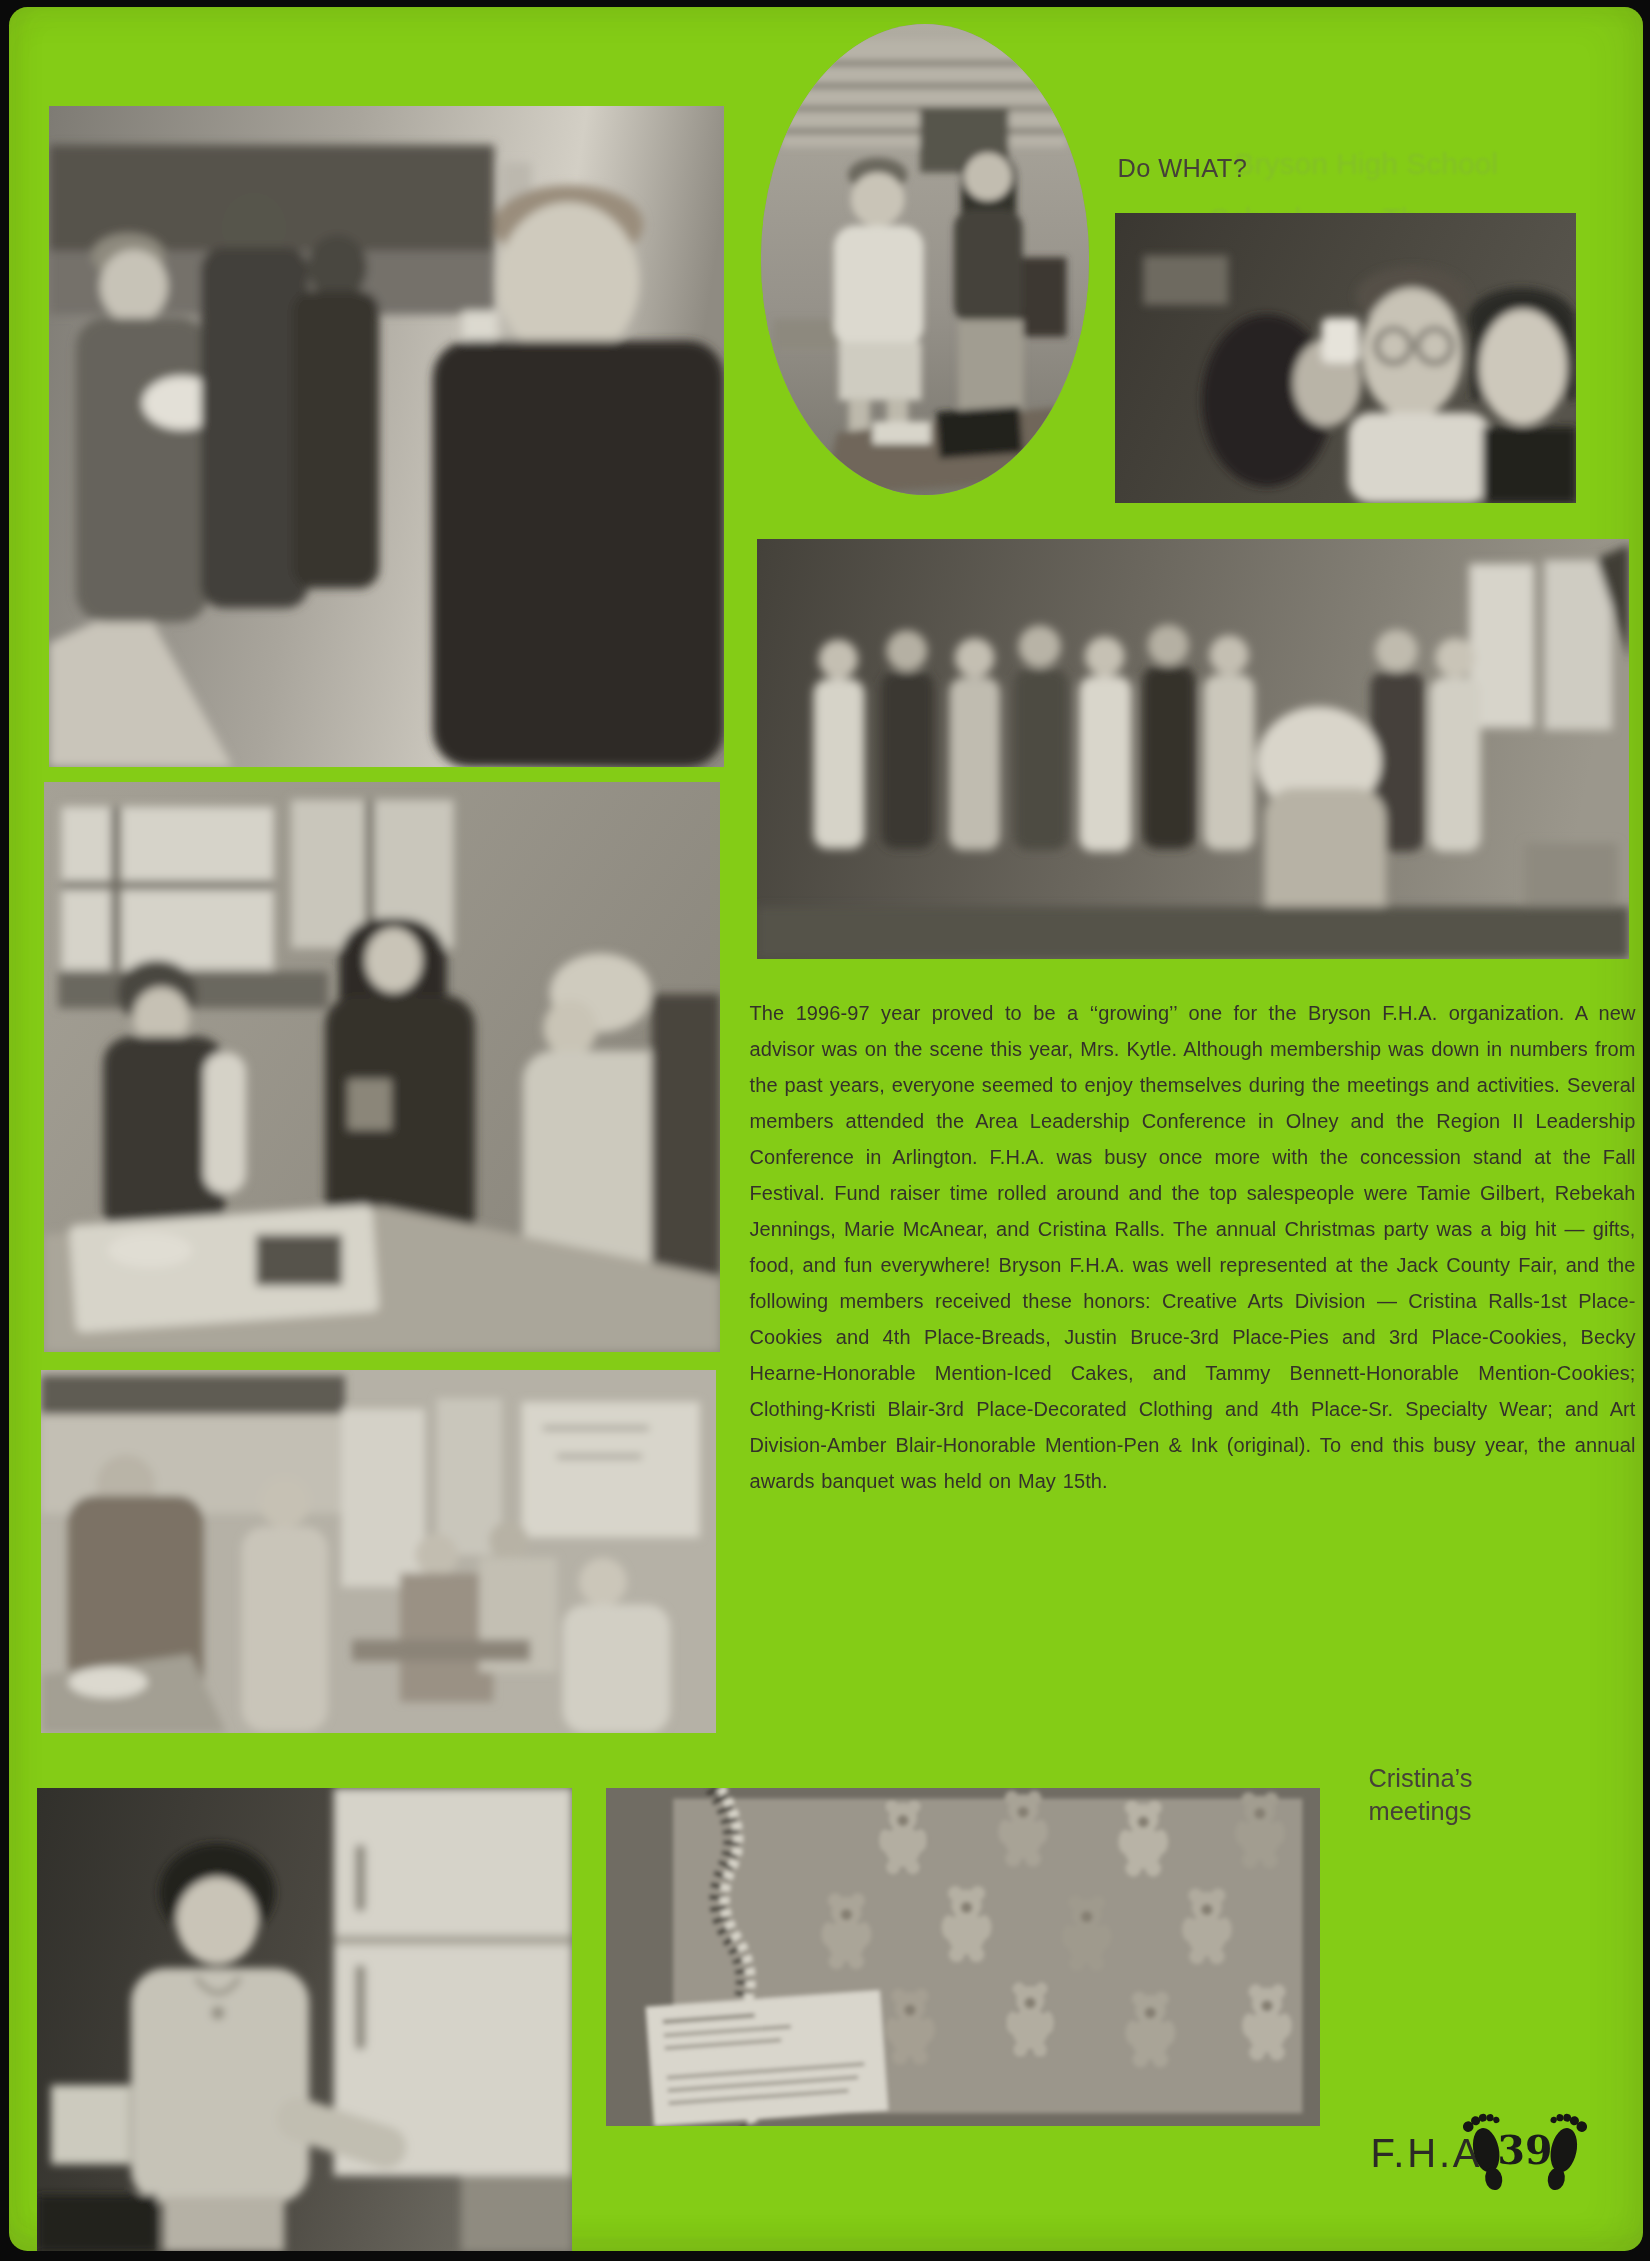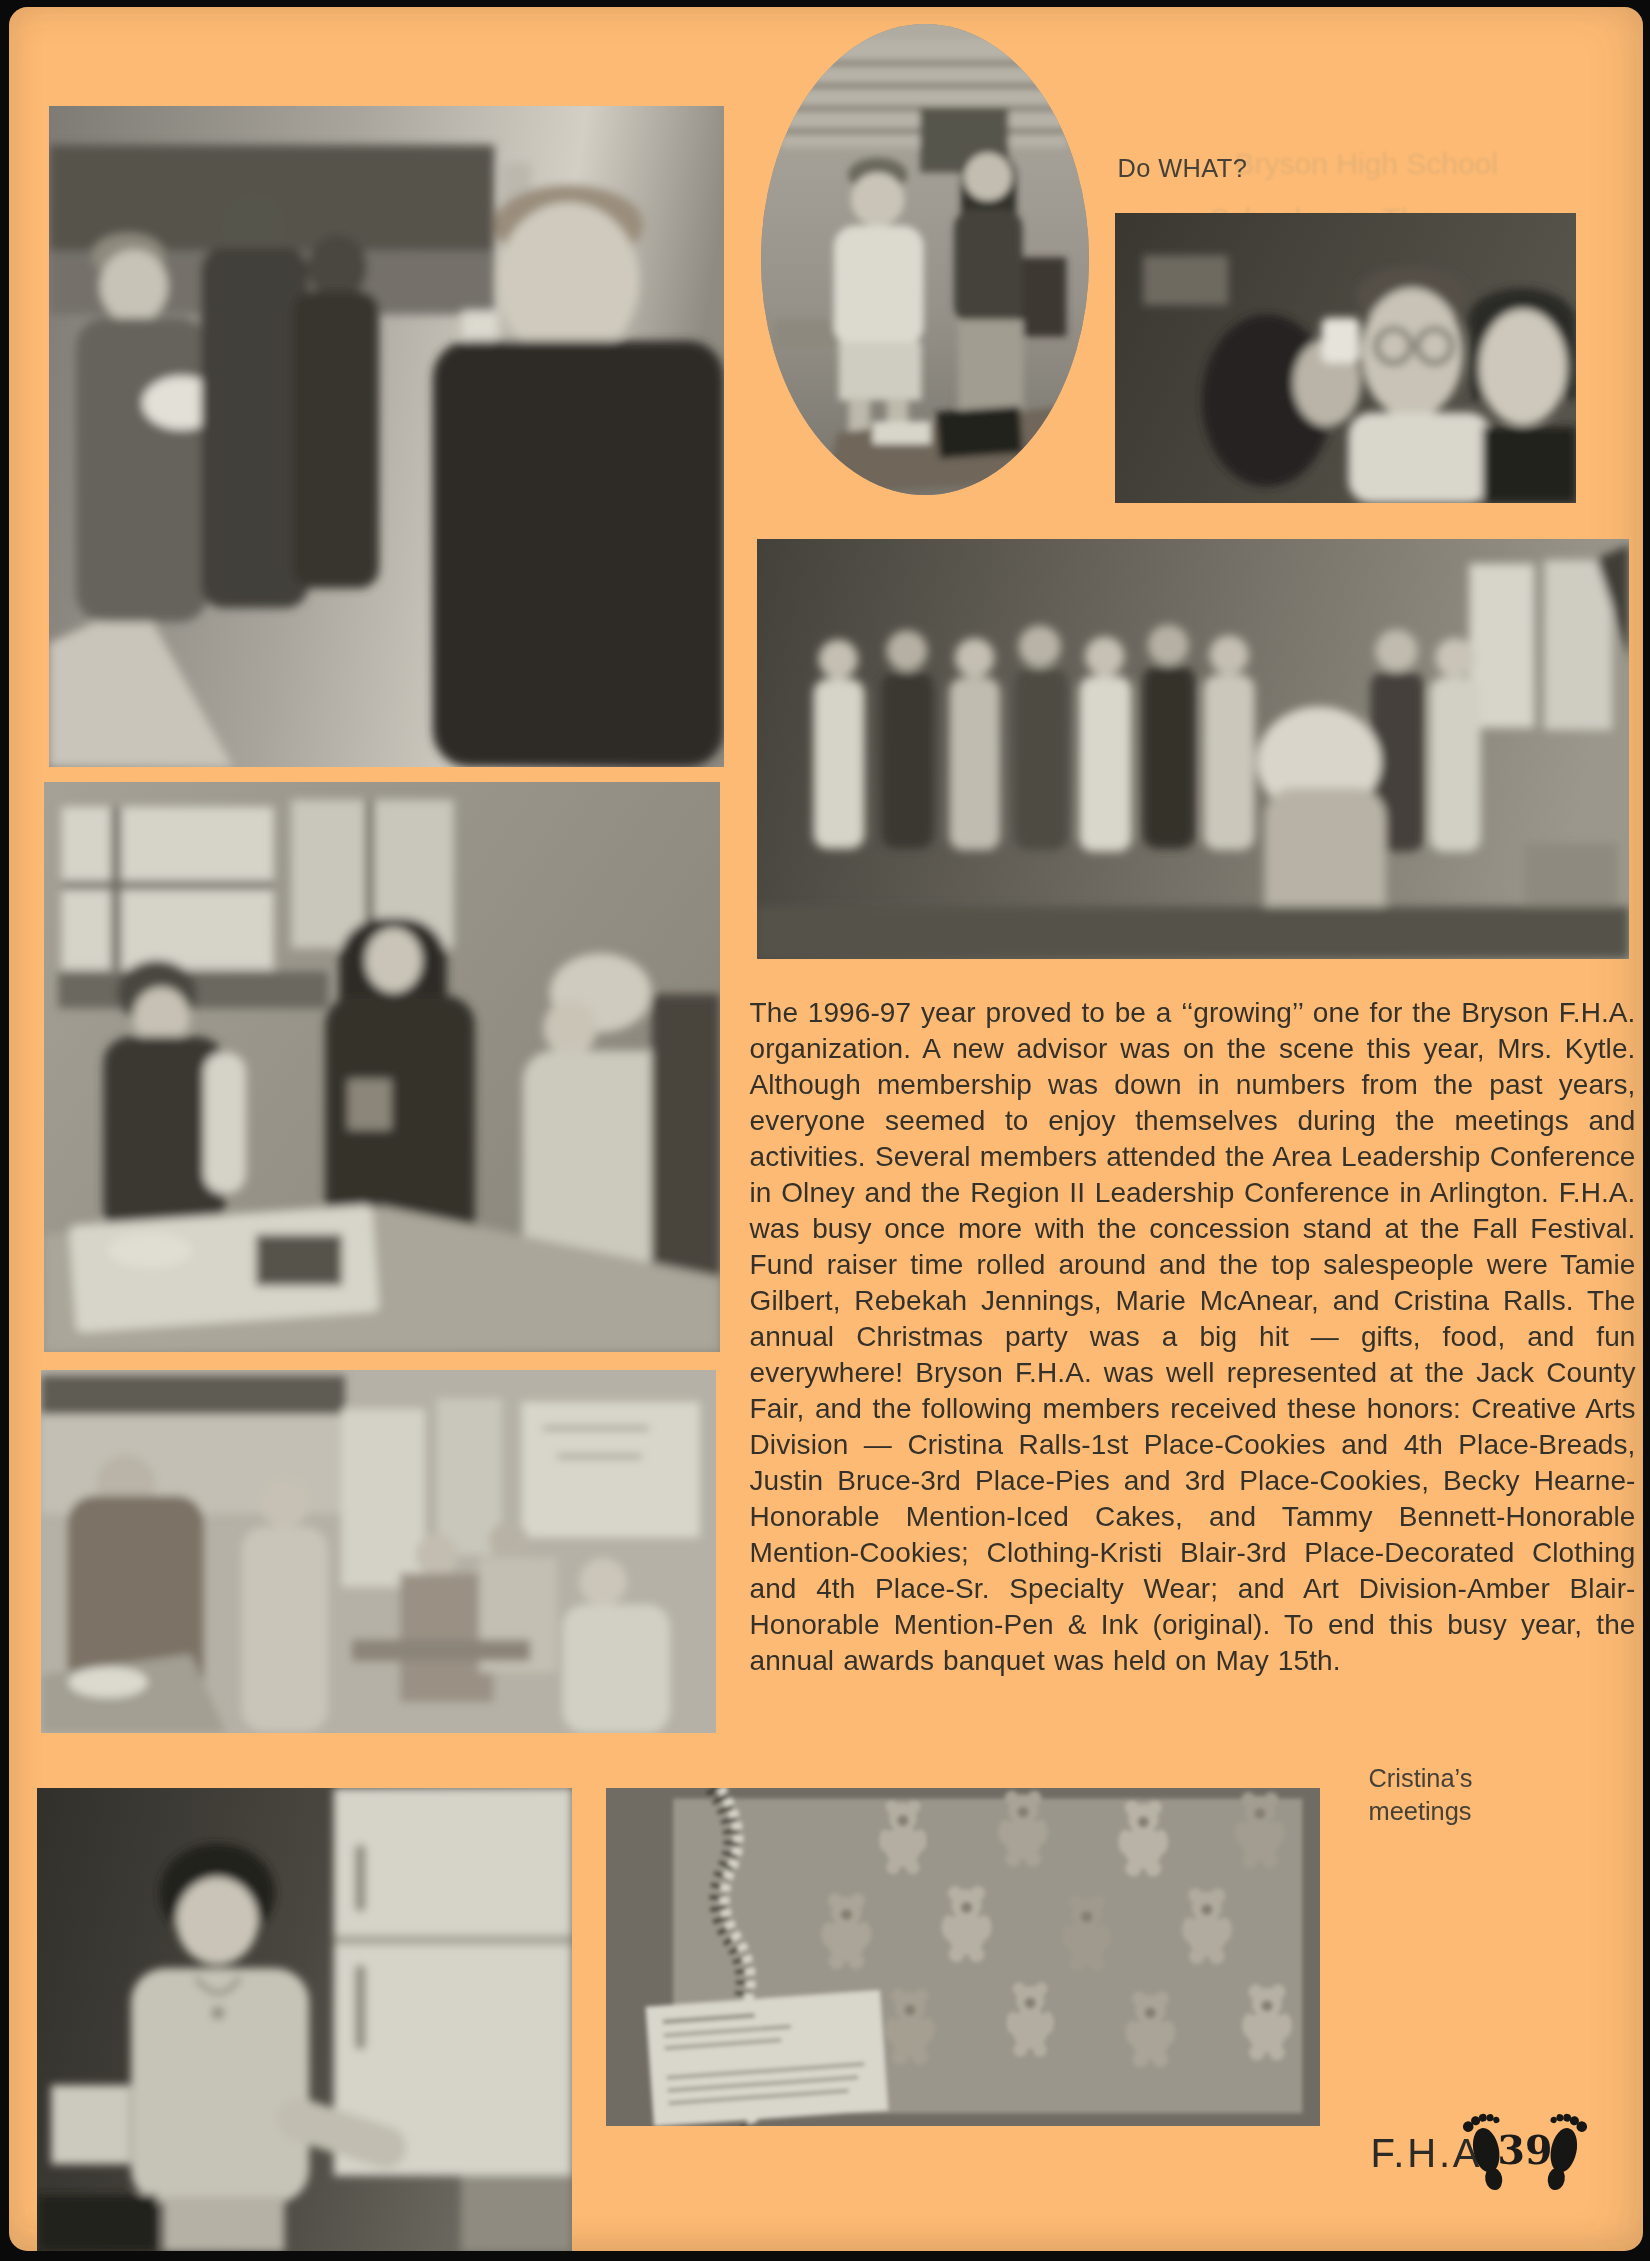--- a/index.html
+++ b/index.html
@@ -1,28 +1,28 @@
 <!DOCTYPE html>
 <html style="font-size:11.3px"><head>
 <meta charset="utf-8">
 <style>
   html,body{margin:0;padding:0;background:#000;}
   body{width:1651px;height:2261px;position:relative;font-family:"Liberation Sans",sans-serif;}
   .frame{position:absolute;inset:0;background:#0a0a0a;}
   .page{position:absolute;left:8.5px;top:7px;right:8.5px;bottom:10px;
-        background:#fdba74;border-radius:18.4px;overflow:hidden;
+        background:#84cc16;border-radius:18.4px;overflow:hidden;
         box-shadow:inset -17px 0 42px rgba(60,55,40,.10), inset 12.7px 0 28px rgba(60,55,40,.06),
                    inset 0 -12.7px 28px rgba(60,55,40,.05);}
   .photo{position:absolute;overflow:hidden;background:#8d8a82;}
   .photo svg{display:block;width:100%;height:100%;}
   .oval{border-radius:50%;}
   .caption{position:absolute;color:#454138;font-size:25.4px;line-height:31px;letter-spacing:0.4px;}
   .ghost{position:absolute;color:#7f8877;opacity:.18;filter:blur(1.4px);font-size:30px;white-space:nowrap;}
   .bodytext{position:absolute;left:741px;top:988px;width:886px;
-            font-size:28px;line-height:36px;color:#34312a;text-align:justify;
+            font-size:20px;line-height:36px;color:#34312a;text-align:justify;
             word-spacing:1.1px;letter-spacing:0.1px;}
   .fha-label{position:absolute;left:1362px;top:2124px;font-size:40px;letter-spacing:2.8px;color:#2b2a26;}
   .feet{position:absolute;left:1442px;top:2095px;width:148px;height:106px;}
   .cc-caption{position:absolute;left:1342px;top:1755px;font-size:25.4px;line-height:32.5px;color:#454138;margin-left:18px;}
 </style>
 </head>
 <body>
 
 <div class="frame"></div>
 <div class="page">

